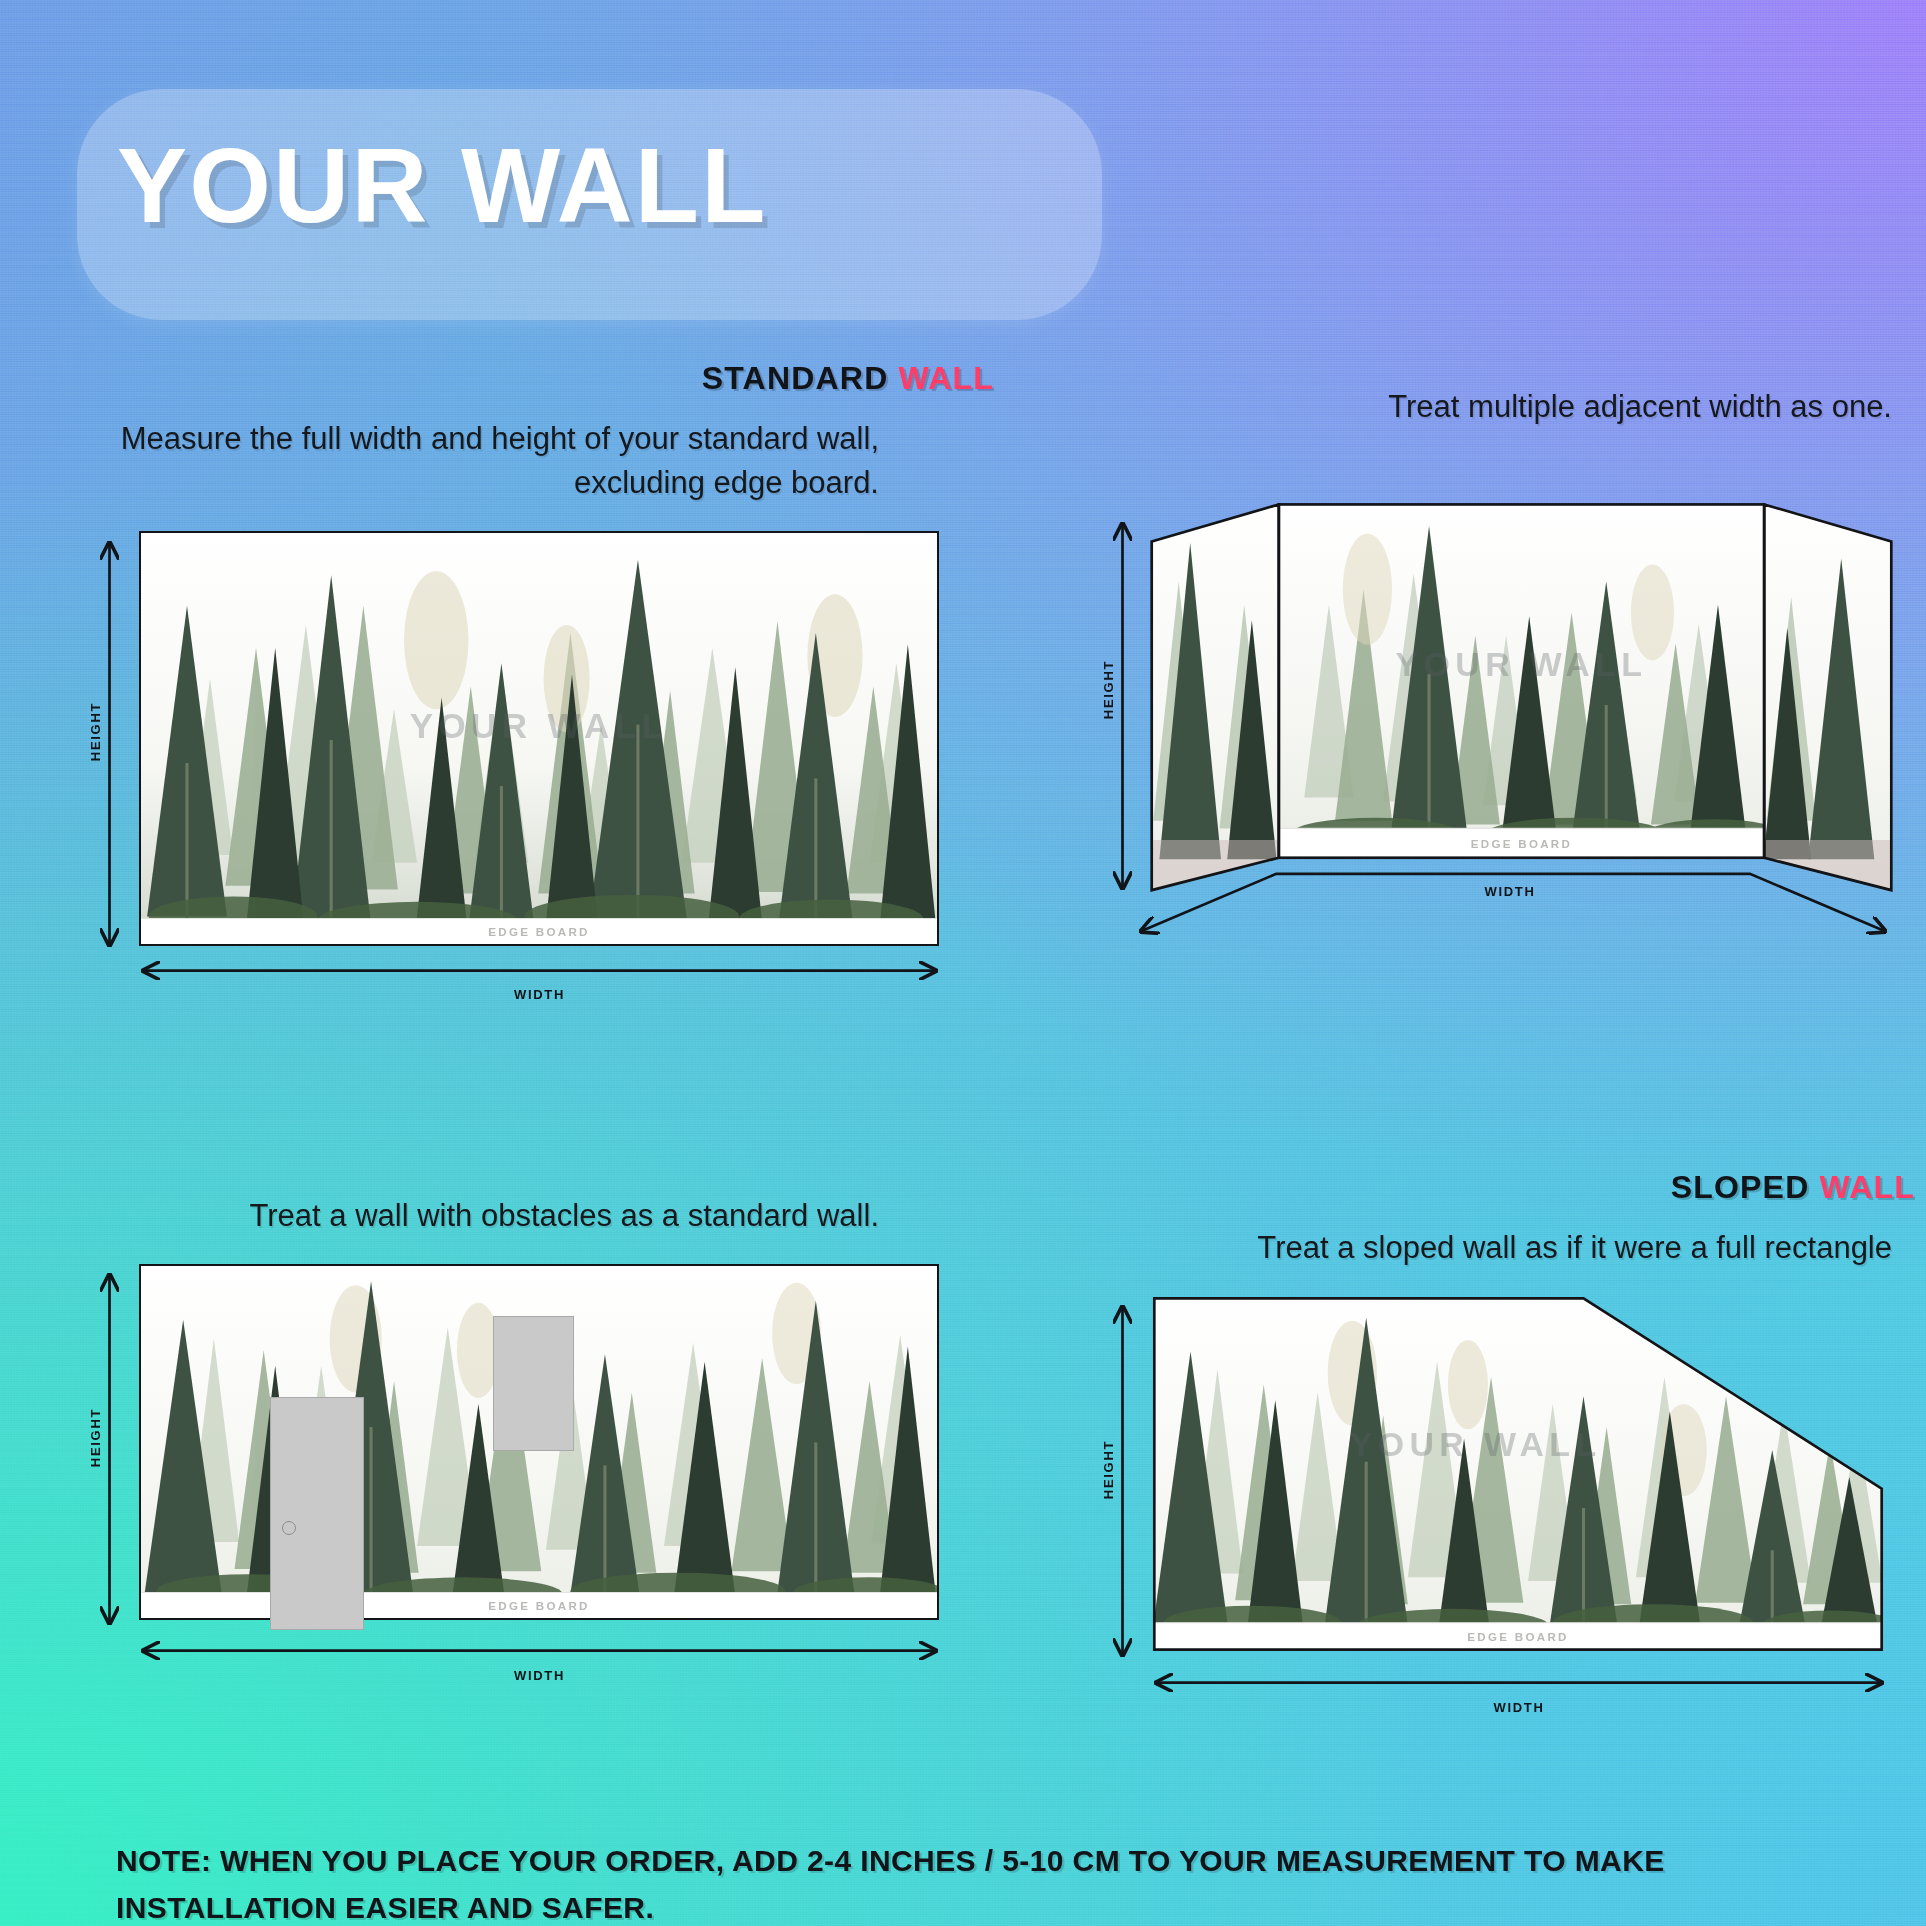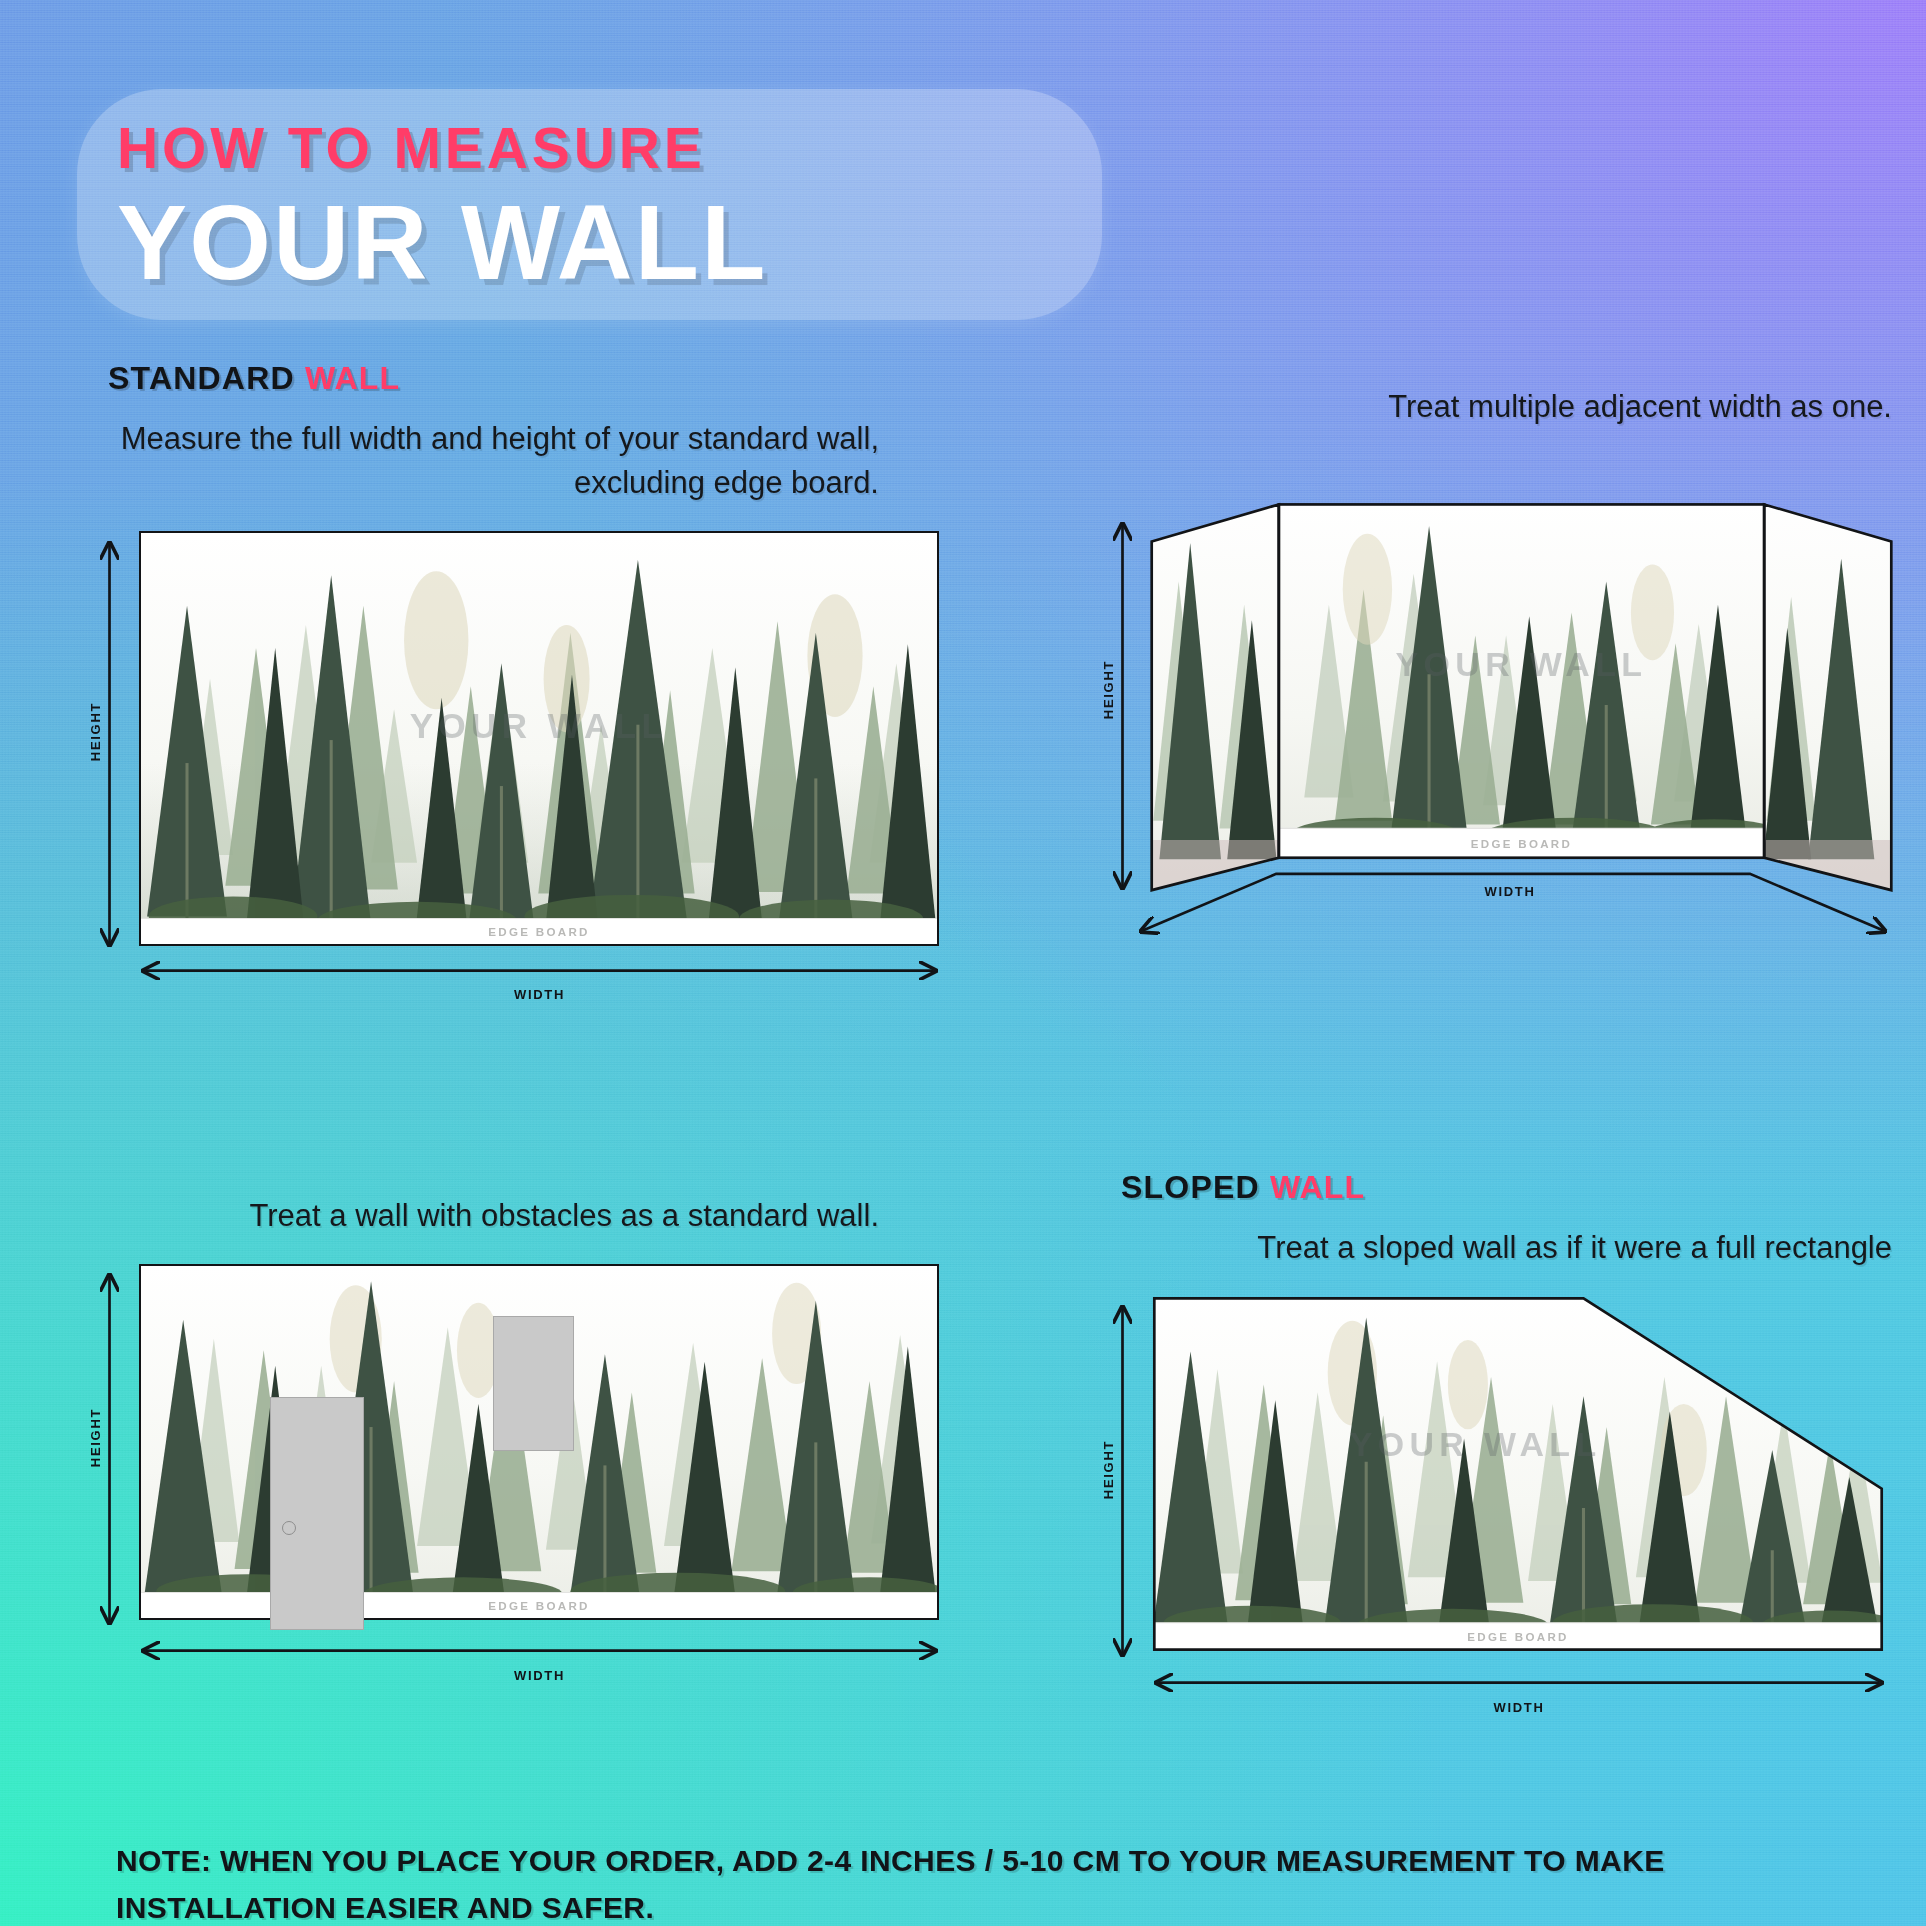--- a/index.html
+++ b/index.html
@@ -72,20 +72,21 @@
   #sec-door     { left: 108px;  top: 1171px; width: 886px; }
   #sec-sloped   { left: 1121px; top: 1171px; width: 794px; }
 
   .sec-title {
     font-weight: 900;
     font-size: 32px;
     letter-spacing: 1.2px;
     line-height: 1;
     text-shadow: 2.3px 2.3px 0 rgba(0,0,0,.18);
     white-space: nowrap;
+    text-align: right;
   }
   .sec-title .dark { color: #111418; }
   .sec-title .pink { color: #FF3D68; }
 
   .sec-desc {
     margin-top: 23px;
     font-size: 31px;
     font-weight: 400;
     color: #15181C;
     line-height: 1.42;
@@ -175,21 +176,20 @@
   }
 </style>
 </head>
 <body>
 
 <div id="page">
 
   <div id="grain"></div>
 
   <div id="header-badge">
-    <div id="kicker">HOW TO MEASURE</div>
     <div id="headline">YOUR WALL</div>
   </div>
 
   <div class="section" id="sec-standard">
     <div class="sec-title">
       <span class="dark">STANDARD</span>
       <span class="pink">WALL</span>
     </div>
     <div class="sec-desc">Measure the full width and height of your standard wall, excluding edge board.</div>
 

